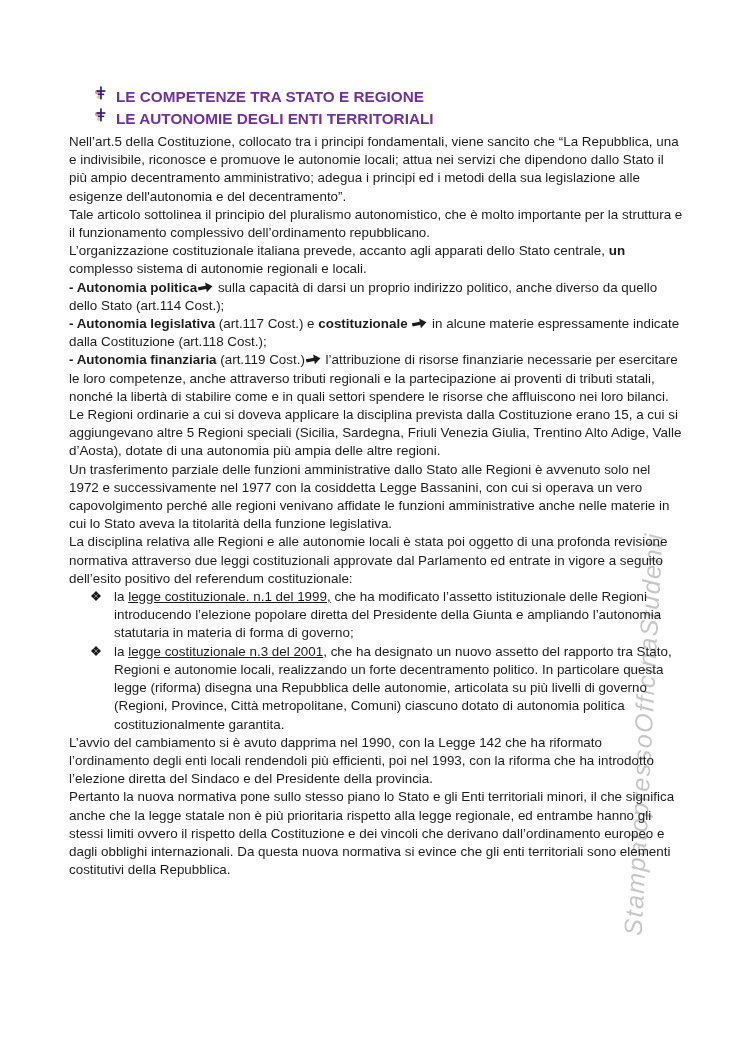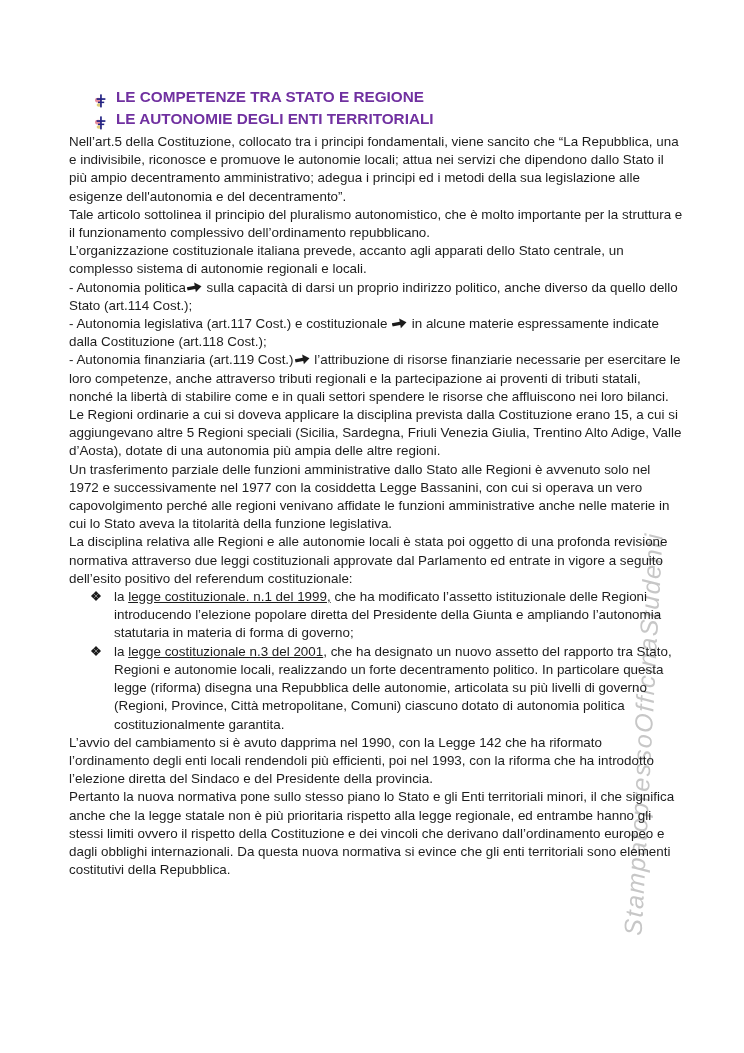--- a/index.html
+++ b/index.html
@@ -6,30 +6,30 @@
   .page{
     position:relative;width:744px;height:1053px;background:#ffffff;overflow:hidden;
     font-family:"Liberation Sans", sans-serif;
   }
   .content{
     position:absolute;left:69px;top:86px;width:614px;
     font-size:13.4px;line-height:18.2px;color:#1d1d1d;
   }
   .heading-list{margin:0 0 3px 0;}
   .doc-heading{
-    display:flex;align-items:flex-end;gap:9px;margin-left:26px;
+    display:flex;align-items:flex-start;gap:9px;margin-left:26px;
     font-size:15.3px;line-height:22px;font-weight:bold;color:#7030A0;
   }
   .h-icon{display:inline-flex;align-items:center;}
   .para{margin:0;}
   .diamond-item{position:relative;padding-left:45px;}
   .d-icon{position:absolute;left:22px;top:3px;}
   .d-icon svg{display:block;}
   .seg{}
-  .bold{font-weight:normal;}
+  .bold{font-weight:bold;}
   .italic{}
   .underline{text-decoration:underline;}
   .arrow{display:inline-block;margin:0 1px;}
   .arrow svg{vertical-align:-1px;transform:rotate(-10deg);}
   .watermark{
     position:absolute;left:633px;top:921px;transform-origin:0 50%;
     transform:rotate(-87deg);font-size:25px;font-style:italic;
     color:#c7c7c7;white-space:nowrap;letter-spacing:1.5px;
   }
 </style>

